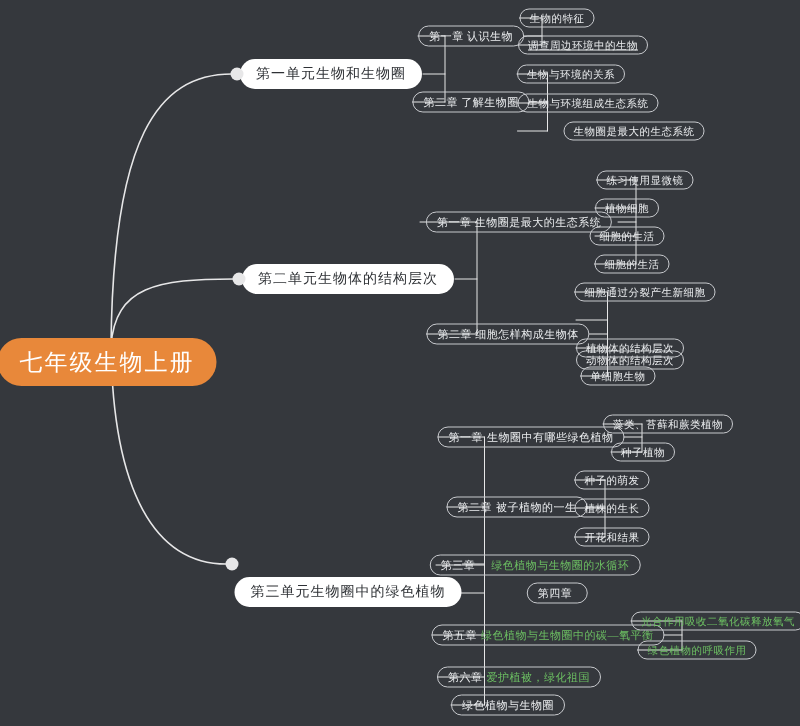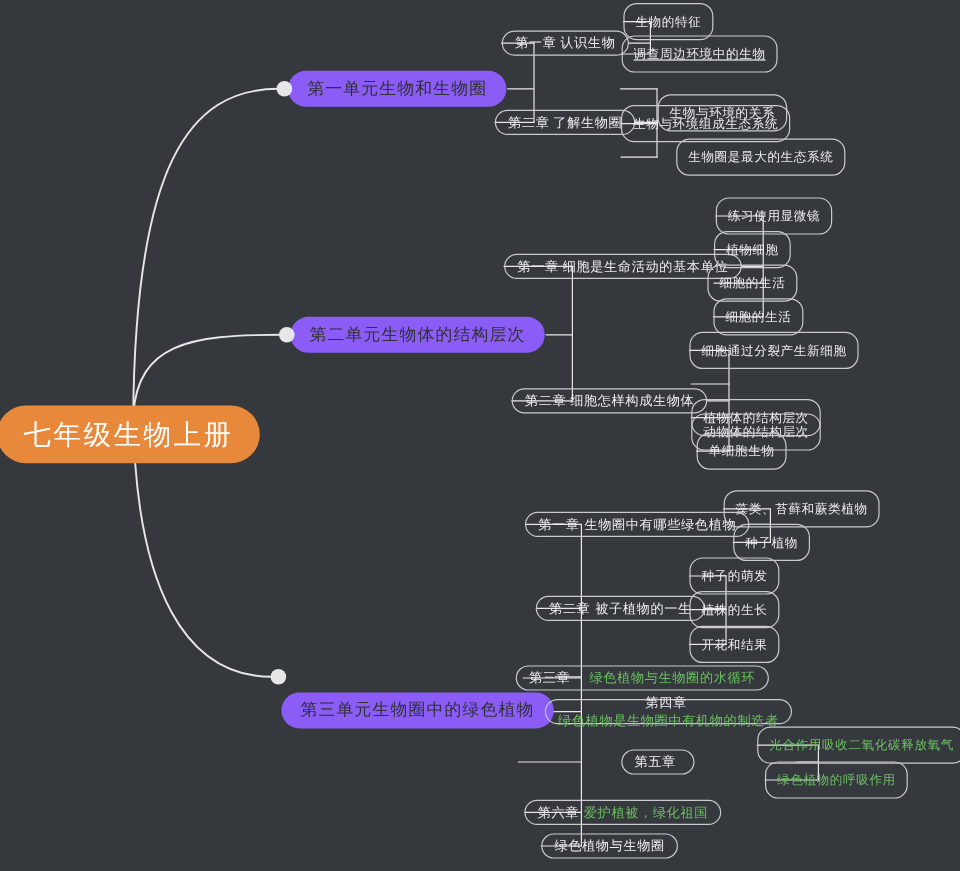--- a/index.html
+++ b/index.html
@@ -38,21 +38,21 @@
     background: #e8883a;
     color: #ffffff;
     border-radius: 26px;
     font-size: 23px;
     padding: 0 22px;
     height: 48px;
     letter-spacing: 2px;
   }
   
   .node.unit {
-    background: #8b5cf6;
+    background: #ffffff;
     color: #2e3135;
     border-radius: 17px;
     font-size: 14px;
     padding: 0 16px;
     height: 30px;
     letter-spacing: 1px;
   }
   
   .node.branch {
     background: transparent;
@@ -63,21 +63,21 @@
     padding: 0 10px;
     height: 21px;
   }
   .node.leaf {
     background: transparent;
     border: 1px solid #c8cace;
     color: #eceef0;
     border-radius: 11px;
     font-size: 10.5px;
     padding: 0 9px;
-    height: 31px;
+    height: 19px;
   }
   .node.green {
     color: #6cbf62;
   }
   .node .prefix {
     color: #eceef0;
     margin-right: 4px;
   }
   .node .body-green {
     color: #6cbf62;
@@ -152,26 +152,26 @@
       <path d="M 484.5 705 H 451" fill="none" stroke="#e7e7e8" stroke-width="1" stroke-linecap="round"></path>
     </svg>
   <div id="nodes">
       <div class="node root" style="left: 107px; top: 362px;">七年级生物上册</div>
       <div class="node unit" style="left: 331px; top: 74px;">第一单元生物和生物圈</div>
       <div class="dot" style="left: 237px; top: 74px;"></div>
       <div class="node branch" style="left: 471px; top: 36px;">第一章 认识生物</div>
       <div class="node leaf" style="left: 557px; top: 18px;">生物的特征</div>
       <div class="node leaf" style="left: 583px; top: 45px; text-decoration: underline;">调查周边环境中的生物</div>
       <div class="node branch" style="left: 471px; top: 102px;">第二章 了解生物圈</div>
-      <div class="node leaf" style="left: 602px; top: 74px; margin-top: 20px;">生物与环境的关系</div>
+      <div class="node leaf" style="left: 571px; top: 74px;">生物与环境的关系</div>
       <div class="node leaf" style="left: 588px; top: 103px;">生物与环境组成生态系统</div>
       <div class="node leaf" style="left: 588px; top: 131px; margin-left: 46px;">生物圈是最大的生态系统</div>
       <div class="node unit" style="left: 348px; top: 279px;">第二单元生物体的结构层次</div>
       <div class="dot" style="left: 239px; top: 279px;"></div>
-      <div class="node branch" style="left: 519px; top: 222px;">第一章 细胞是生命活动的基本单位</div>
+      <div class="node branch" style="left: 519px; top: 222px;">第一章 生物圈是最大的生态系统</div>
       <div class="node leaf" style="left: 645px; top: 180px;">练习使用显微镜</div>
       <div class="node leaf" style="left: 627px; top: 208px;">植物细胞</div>
       <div class="node leaf" style="left: 627px; top: 236px;">细胞的生活</div>
       <div class="node leaf" style="left: 632px; top: 264px;">细胞的生活</div>
       <div class="node branch" style="left: 508px; top: 334px;">第二章 细胞怎样构成生物体</div>
       <div class="node leaf" style="left: 645px; top: 292px;">细胞通过分裂产生新细胞</div>
       <div class="node leaf" style="left: 630px; top: 320px; margin-top: 40px;">动物体的结构层次</div>
       <div class="node leaf" style="left: 630px; top: 348px;">植物体的结构层次</div>
       <div class="node leaf" style="left: 618px; top: 376px;">单细胞生物</div>
       <div class="node unit" style="left: 348px; top: 592px;">第三单元生物圈中的绿色植物</div>
@@ -188,24 +188,24 @@
       </div>
       <div class="node leaf" style="left: 612px; top: 480px;">种子的萌发</div>
       <div class="node leaf" style="left: 612px; top: 508px;">植株的生长</div>
       <div class="node leaf" style="left: 612px; top: 537px;">开花和结果</div>
       <div class="node branch" style="left: 535px; top: 565px; gap: 12px;">
         <span class="prefix">第三章</span>
         <span class="body-green">绿色植物与生物圈的水循环</span>
       </div>
       <div class="node branch" style="left: 557px; top: 593px; flex-direction: column;">
         <span class="prefix">第四章</span>
-        <span class="body-green">绿色植物是生物圈中有机物的制造者</span>
       </div>
       <div class="node branch" style="left: 548px; top: 635px;">
         <span class="prefix">第五章</span>
+        <span class="body-green">绿色植物与生物圈中的碳—氧平衡</span>
       </div>
       <div class="node leaf green" style="left: 718px; top: 621px;">光合作用吸收二氧化碳释放氧气</div>
       <div class="node leaf green" style="left: 697px; top: 650px;">绿色植物的呼吸作用</div>
       <div class="node branch" style="left: 519px; top: 677px;">
         <span class="prefix">第六章</span>
         <span class="body-green">爱护植被，绿化祖国</span>
       </div>
       <div class="node branch" style="left: 508px; top: 705px;">绿色植物与生物圈</div>
     </div>
 </div>

